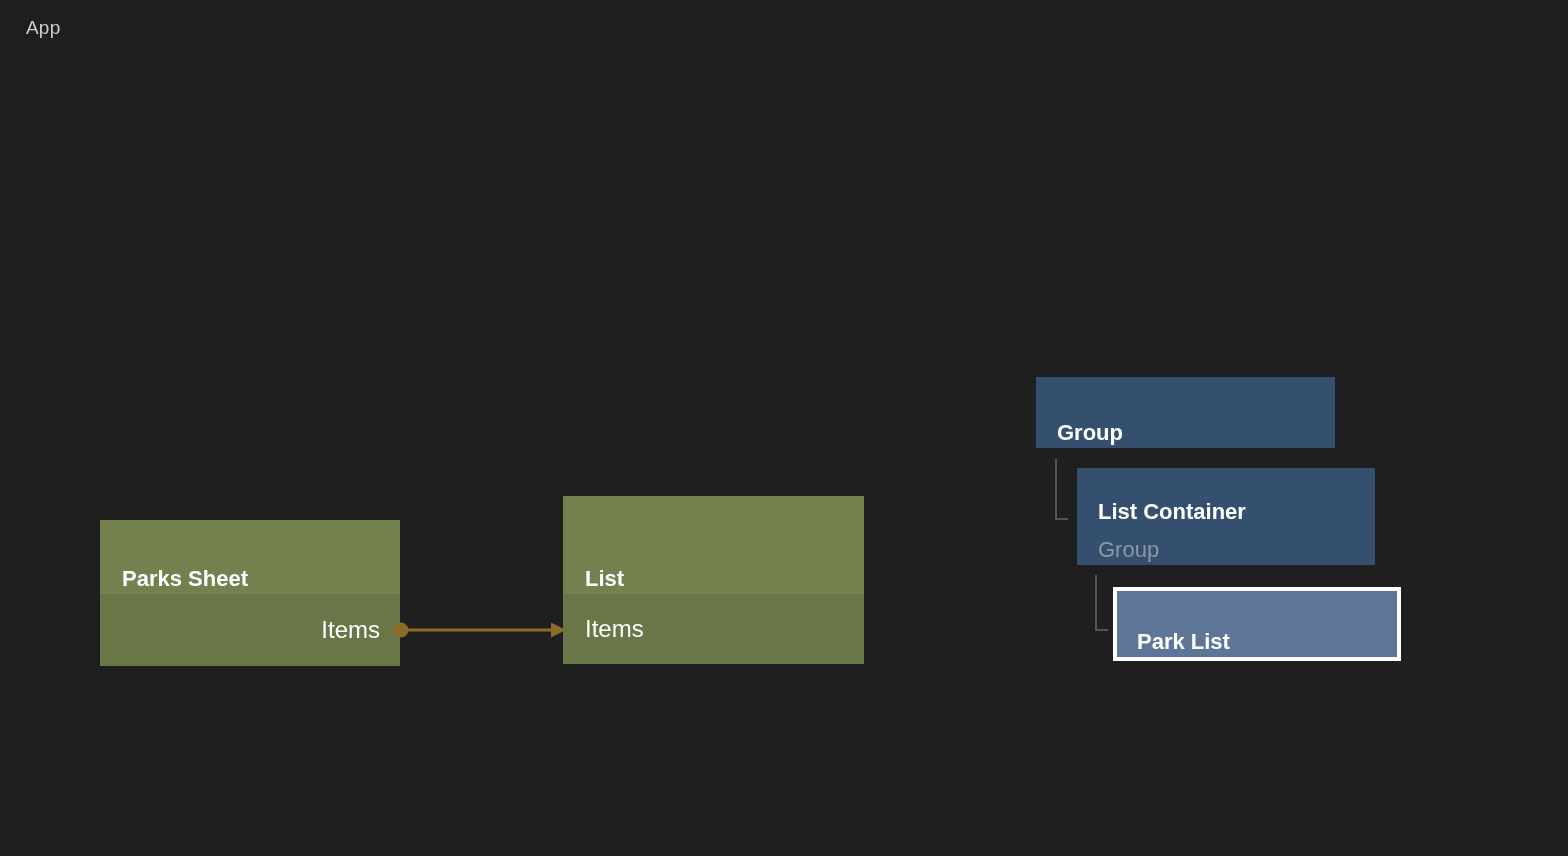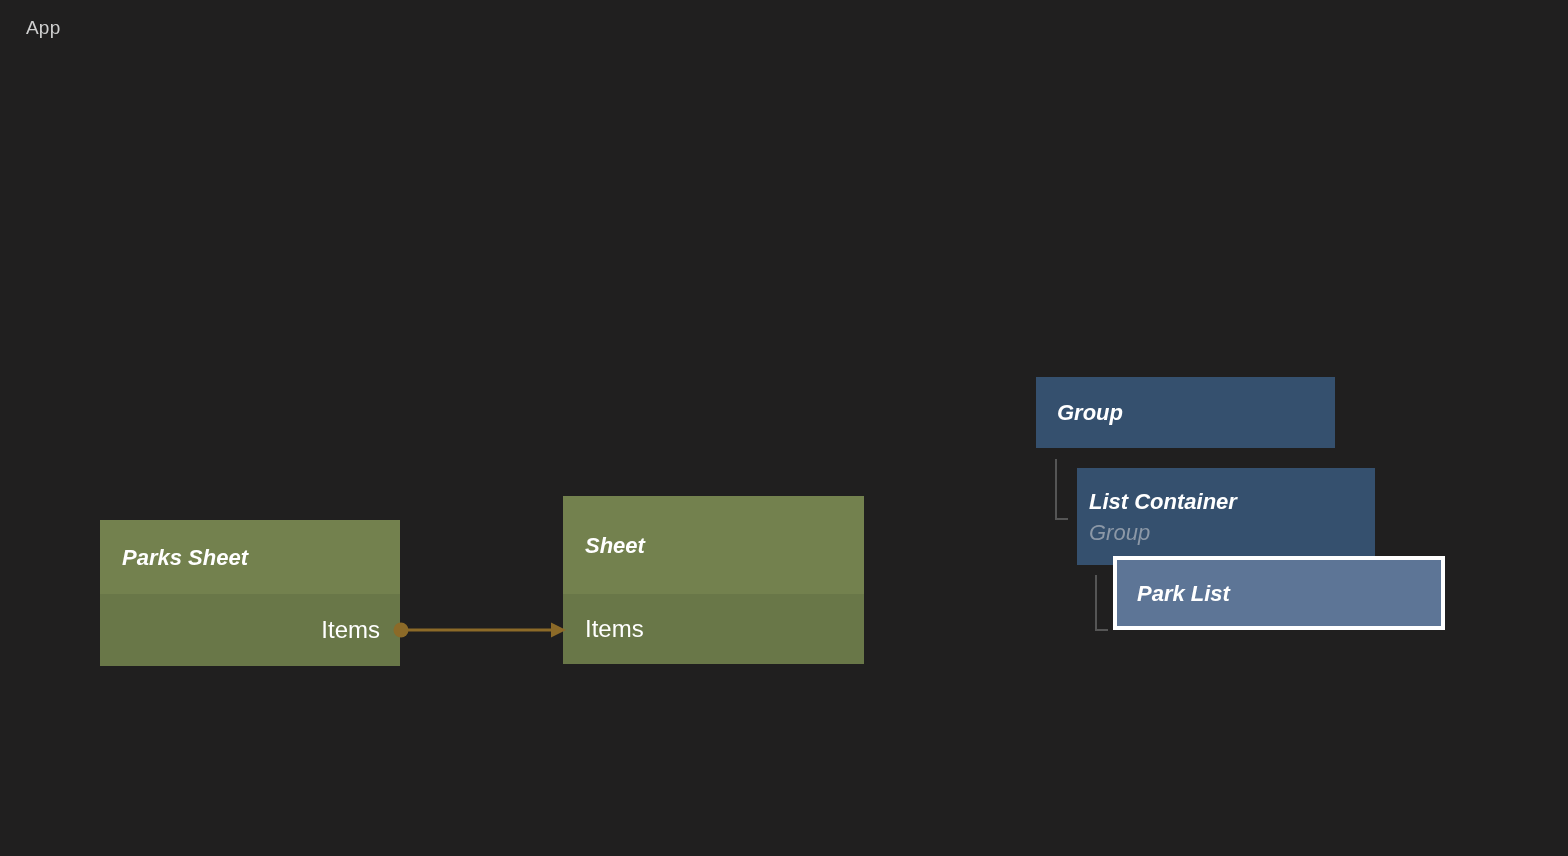--- a/index.html
+++ b/index.html
@@ -26,21 +26,21 @@
   .canvas{position:absolute;inset:0;}
   .app-label{
     position:absolute;left:26px;top:17px;
     font-size:19px;color:var(--app-label-text);
     letter-spacing:0.2px;
   }
   .node{
     position:absolute;
     color:var(--title-text);
   }
-  .node-header{display:flex;flex-direction:column;justify-content:center;padding:0 22px;font-style:italic;}
+  .node-header{display:flex;flex-direction:column;justify-content:flex-end;padding:0 22px;}
   .node-title{font-size:22px;font-weight:600;color:var(--title-text);line-height:31px;white-space:nowrap;}
   .node-subtitle{font-size:22px;font-weight:400;line-height:31px;white-space:nowrap;}
   .green .node-header{background:var(--green-header);}
   .green .node-body{background:var(--green-body);}
   .green .node-subtitle{color:var(--subtitle-green);}
   .node-body{position:relative;display:flex;align-items:center;}
   .port-row{
     position:relative;width:100%;display:flex;align-items:center;
     font-size:24px;color:var(--title-text);
   }
@@ -75,43 +75,43 @@
     </div>
     <div class="node-body" style="height:72px;">
       <div class="port-row align-right">
         <span class="port-label">Items</span>
       </div>
     </div>
   </div>
 
   <div class="node green" style="left:563px;top:496px;width:301px;">
     <div class="node-header" style="height:98px;">
-      <div class="node-title">Sheet</div>
+      <div class="node-title">List</div>
     </div>
     <div class="node-body" style="height:70px;">
       <div class="port-row align-left">
         <span class="port-label">Items</span>
       </div>
     </div>
   </div>
 
   <div class="node blue" style="left:1036px;top:377px;width:299px;height:71px;">
     <div class="node-header" style="padding:0 21px;">
       <div class="node-title">Group</div>
     </div>
   </div>
 
   <div class="node blue" style="left:1077px;top:468px;width:298px;height:97px;">
-    <div class="node-header" style="padding:0 12px;">
+    <div class="node-header" style="padding:0 21px;gap:7px;">
       <div class="node-title">List Container</div>
       <div class="node-subtitle">Group</div>
     </div>
   </div>
 
-  <div class="node selected-node" style="left:1113px;top:556px;width:332px;height:74px;">
+  <div class="node selected-node" style="left:1113px;top:587px;width:288px;height:74px;">
     <div class="node-header">
       <div class="node-title">Park List</div>
     </div>
   </div>
 
   <svg class="wire-layer" viewBox="0 0 1568 856">
 
     <polyline class="tree-line" points="1056,459 1056,519 1068,519"></polyline>
 
     <polyline class="tree-line" points="1096,575 1096,630 1108,630"></polyline>

